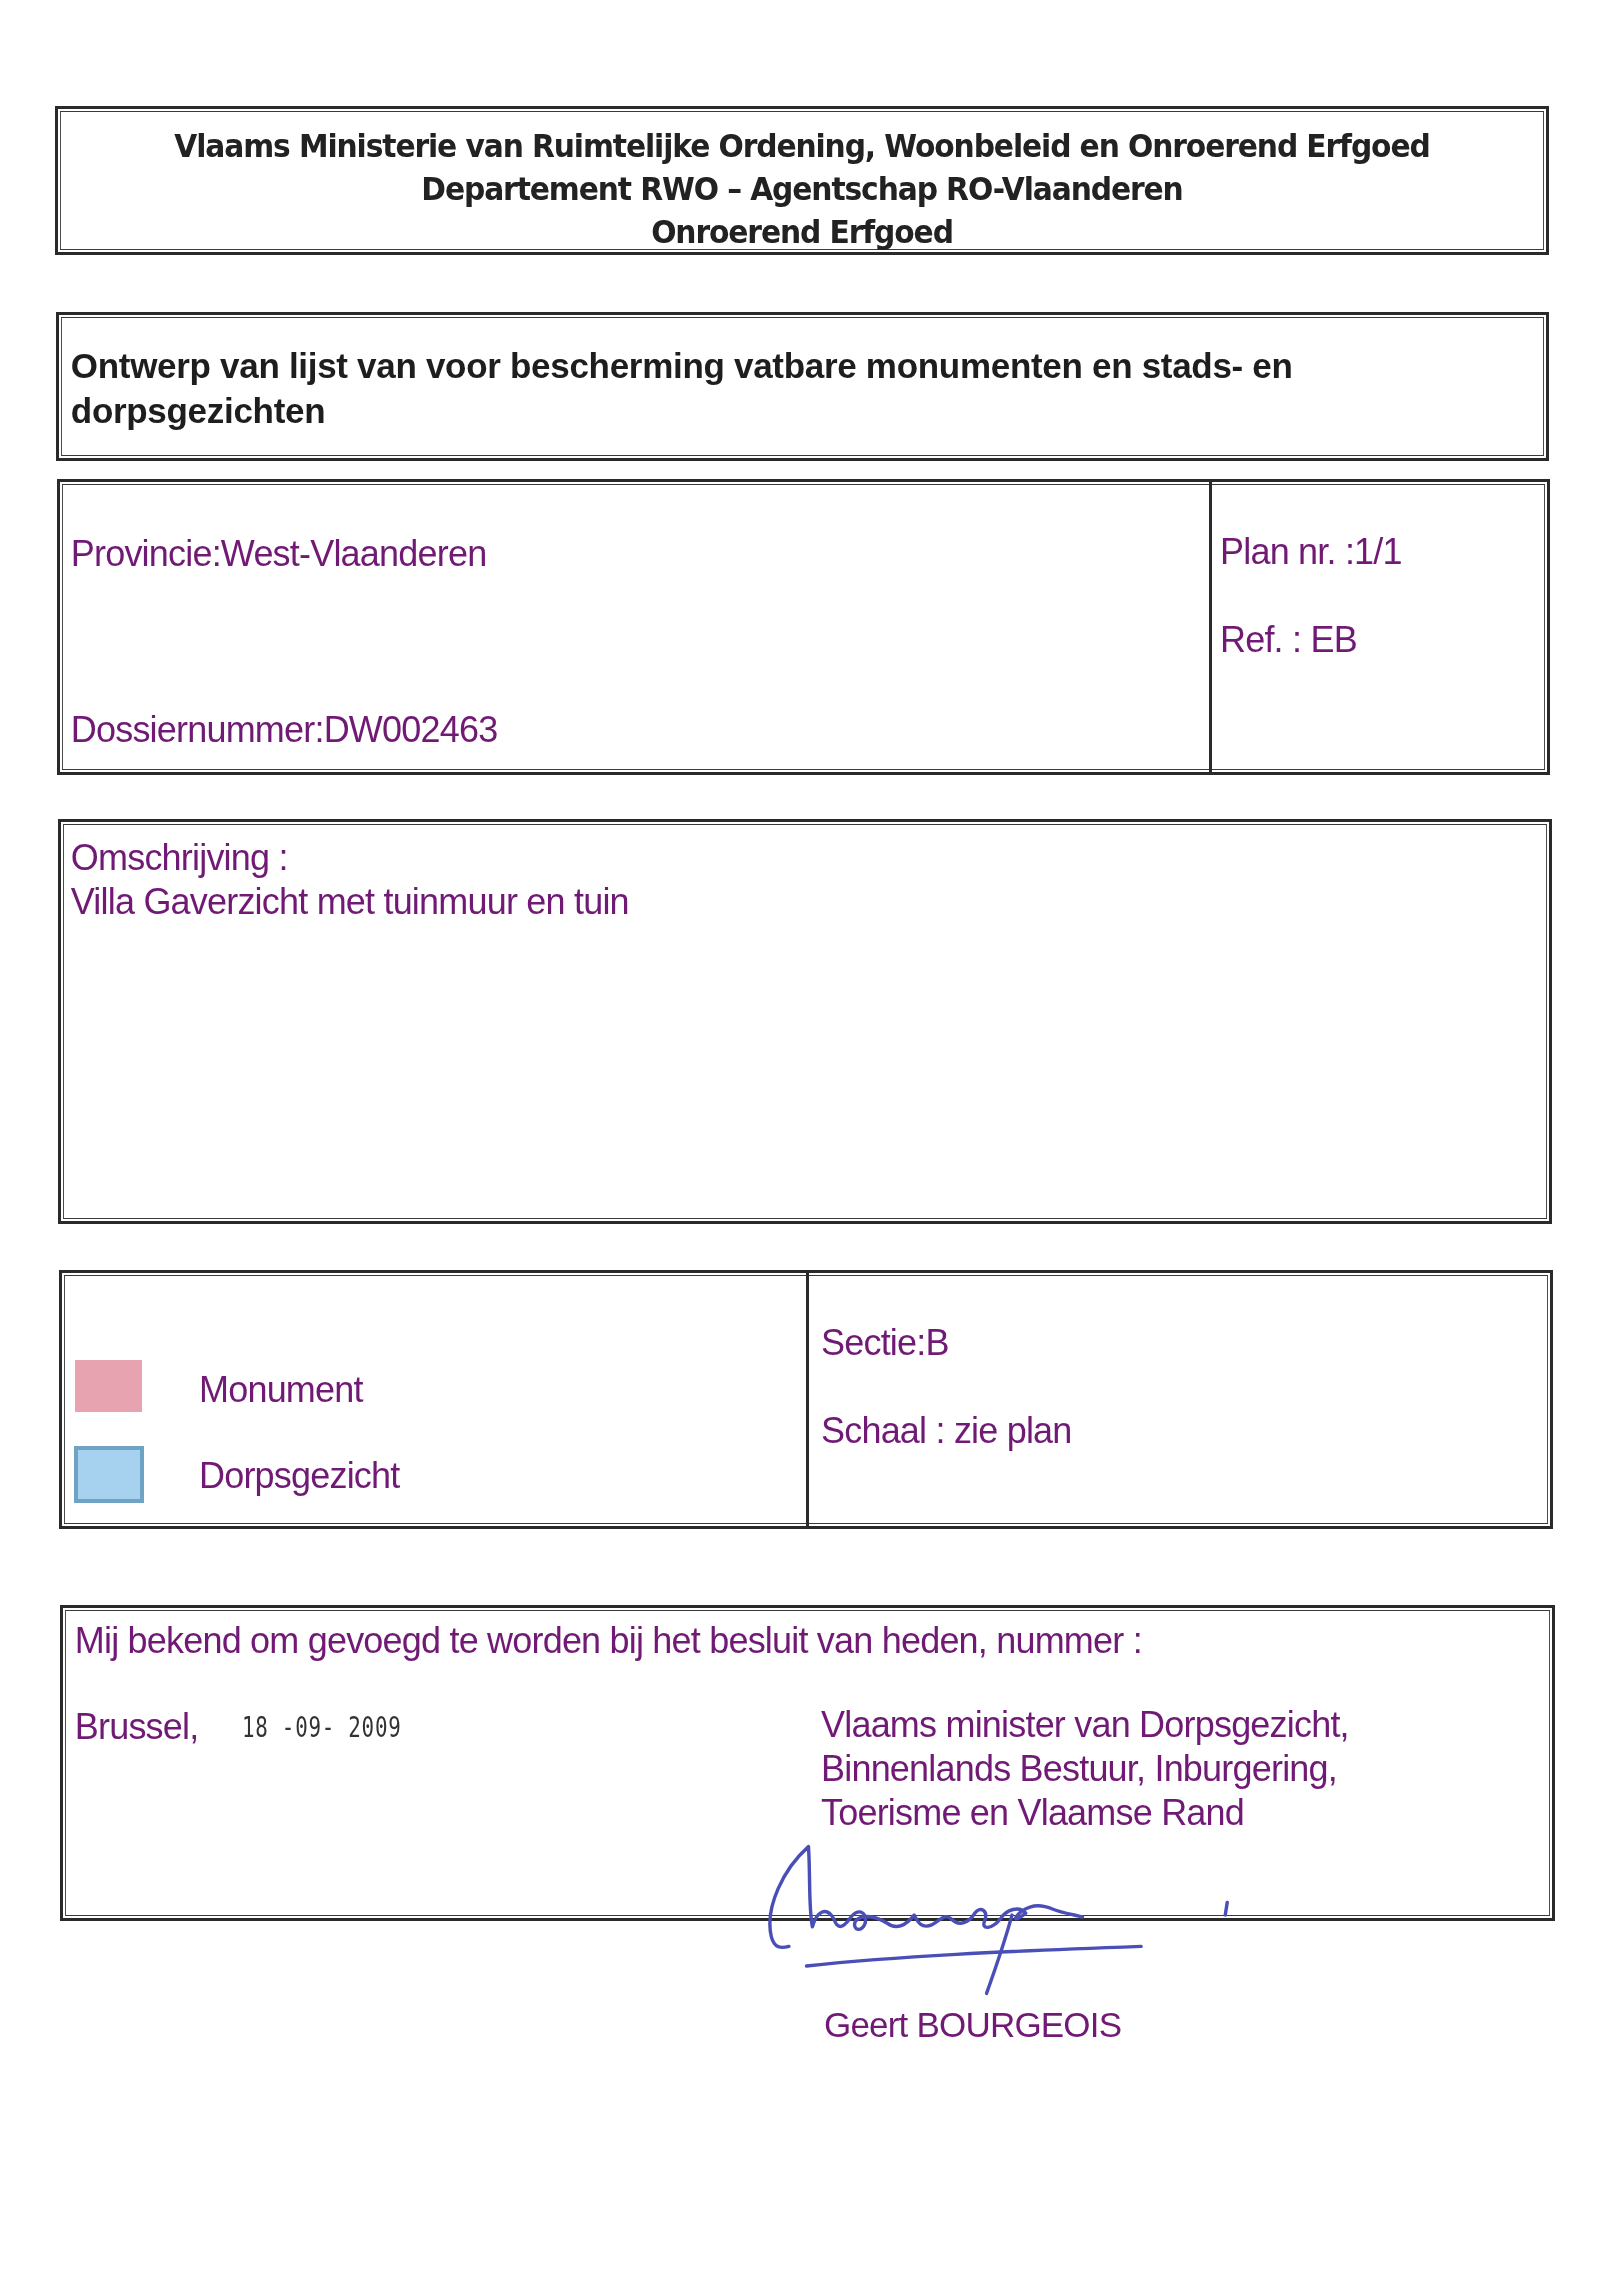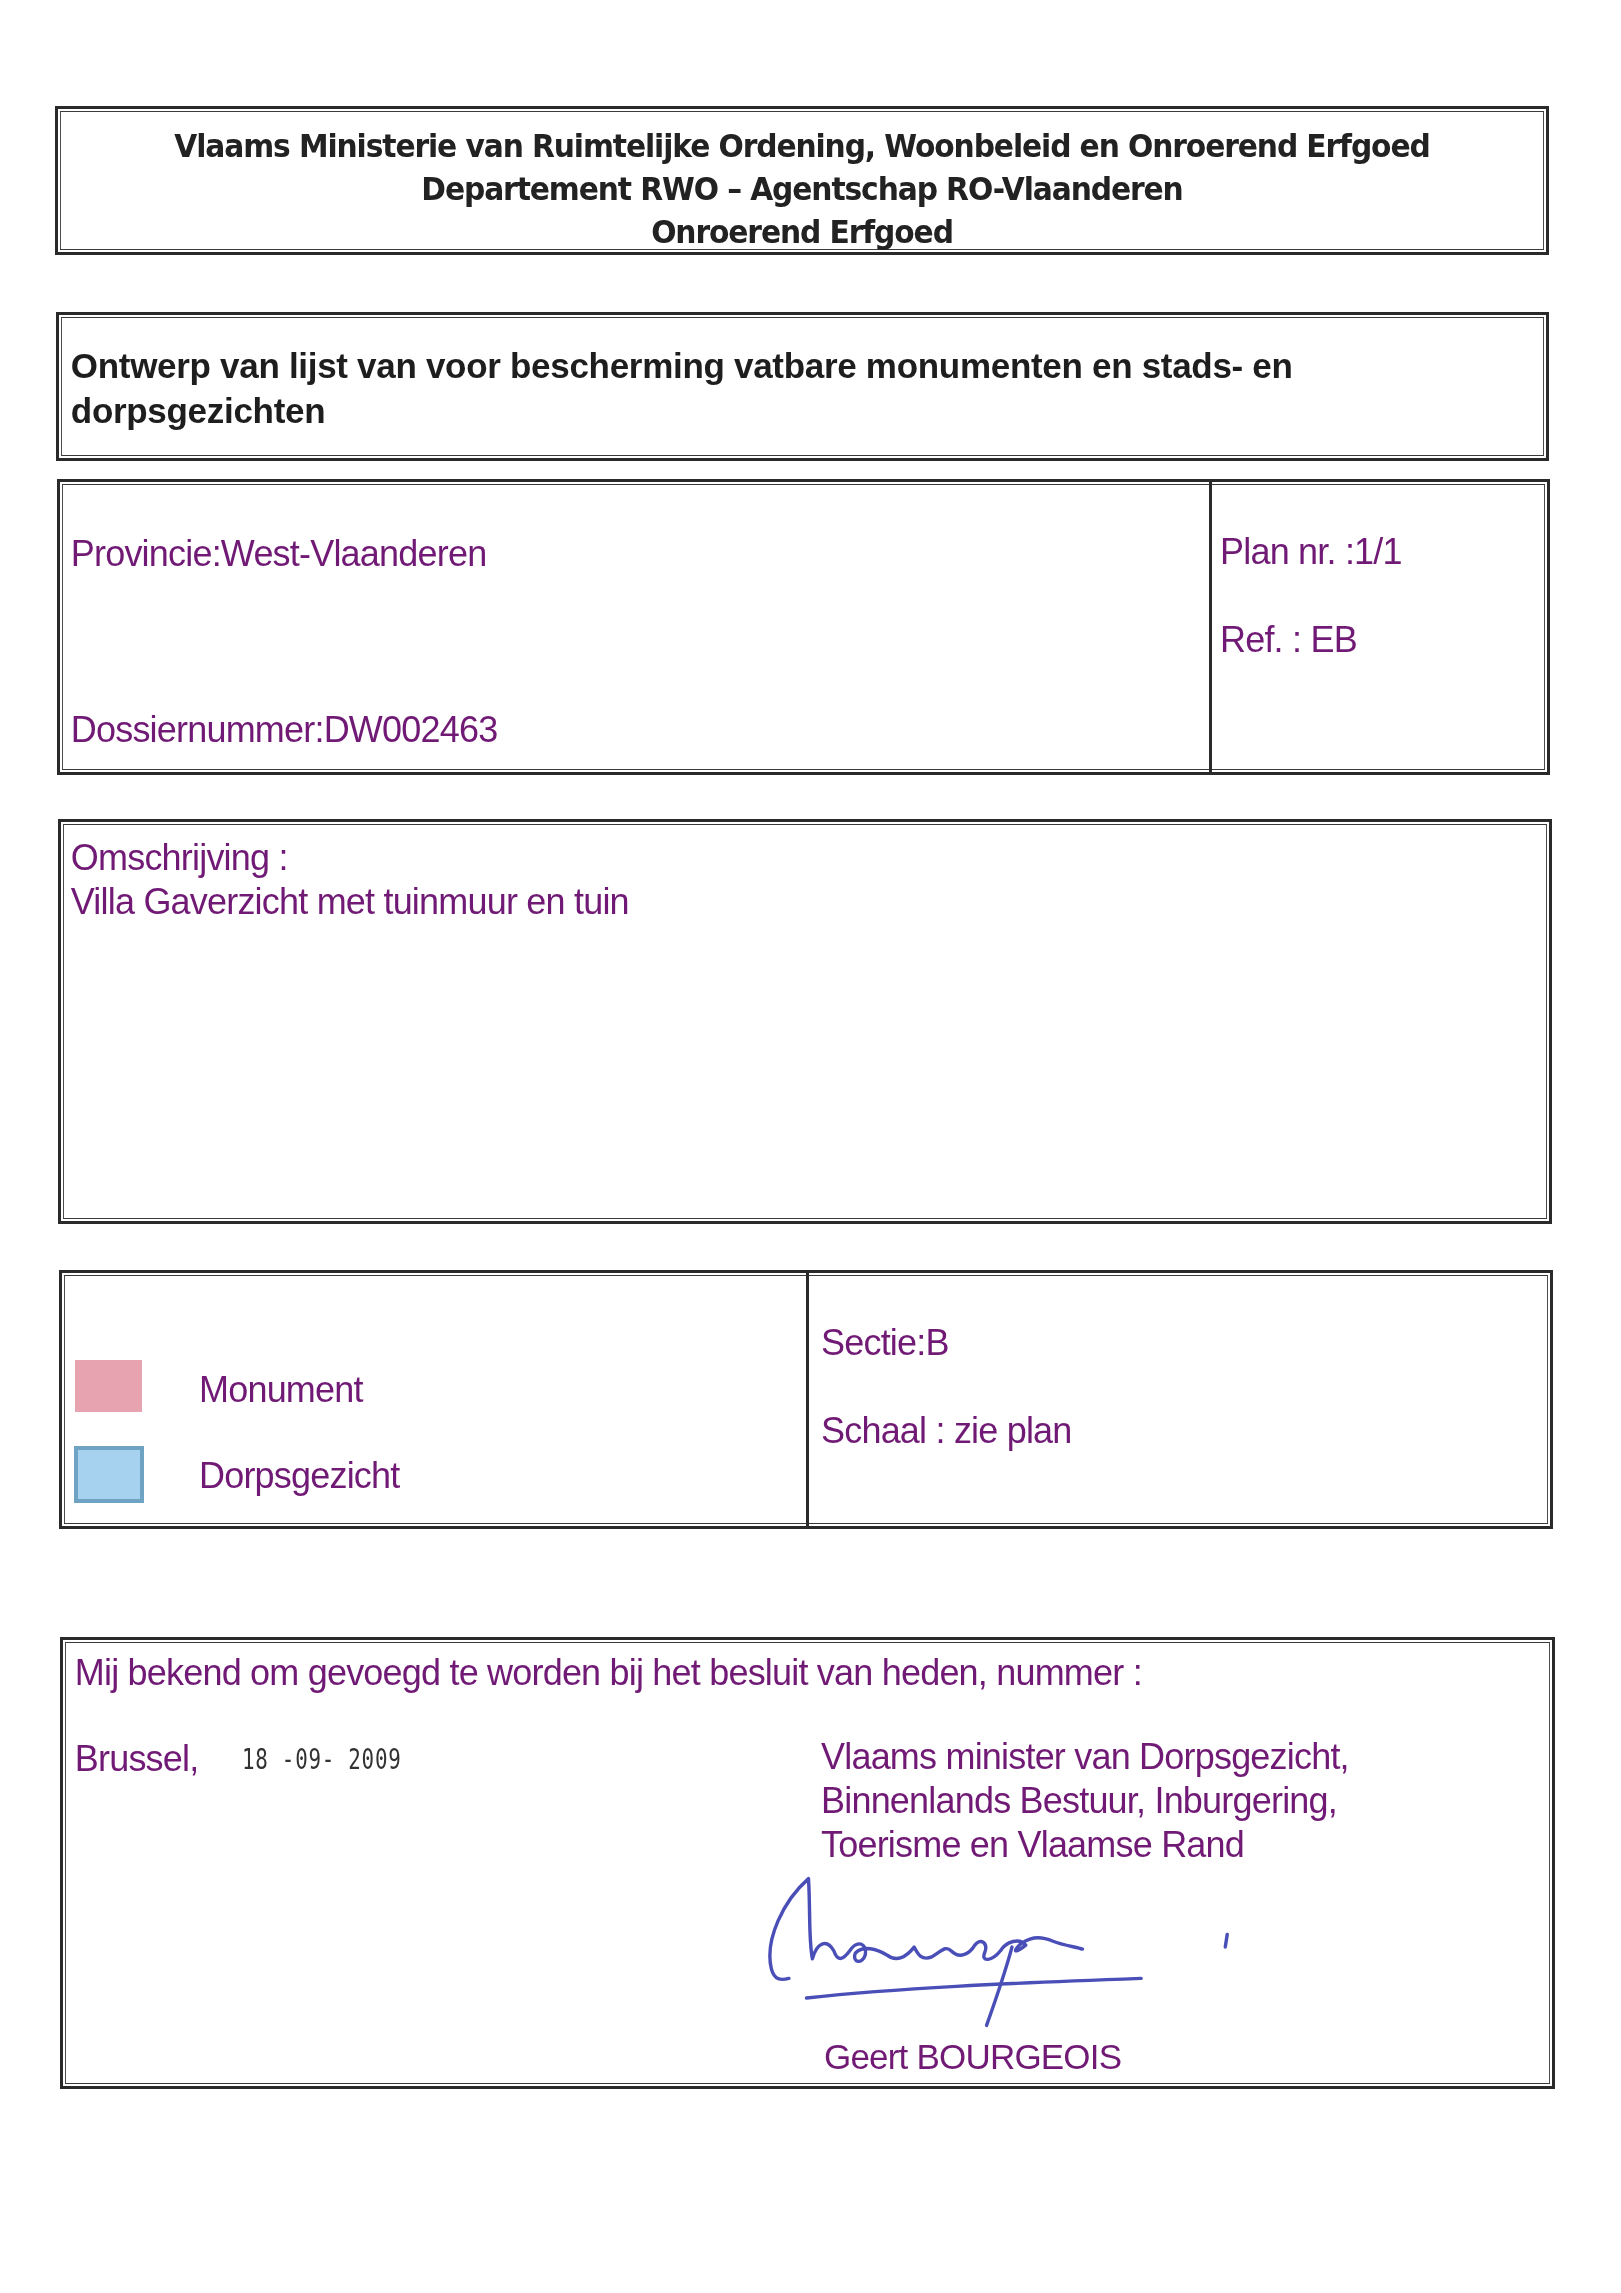--- a/index.html
+++ b/index.html
@@ -45,21 +45,21 @@
   #box-legend .divider { left: 744px; }
   .swatch { position: absolute; box-sizing: border-box; }
   #sw-monument { left: 12.7px; top: 87px; width: 67px; height: 52px; background: #e8a3b1; }
   #sw-dorps { left: 11.8px; top: 173px; width: 70px; height: 57px; background: #a7d2ef; border: 4.9px solid #6fa3c4; }
   #lbl-monument { left: 137px; top: 96px; }
   #lbl-dorps { left: 137px; top: 182px; }
   #sectie { left: 759px; top: 49px; }
   #schaal { left: 759px; top: 137px; }
 
   
-  #box-sign { left: 60px; top: 1605px; width: 1495px; height: 452px; margin-top: 32px; }
+  #box-sign { left: 60px; top: 1605px; width: 1495px; height: 316px; }
   #known { left: 11.8px; top: 11.8px; }
   #brussel { left: 11.8px; top: 98px; }
   #stamp-date { left: 179px; top: 102px; font-family: "DejaVu Sans Mono", monospace; font-size: 29px;
                 color: #333; transform: scaleX(0.72); transform-origin: left top; letter-spacing: 1px; }
   #min1 { left: 758px; top: 96px; }
   #min2 { left: 758px; top: 140px; }
   #min3 { left: 758px; top: 184px; }
   #signer { left: 761px; top: 397px; font-size: 35px; }
   #signature { position: absolute; left: 686px; top: 221px; width: 706px; height: 181px; }
 </style>

